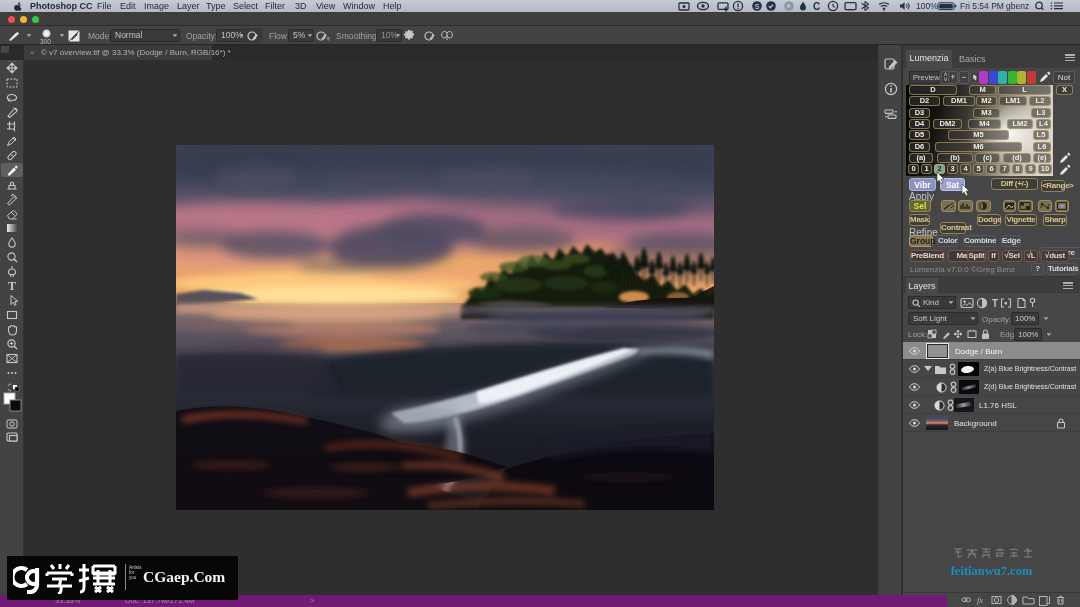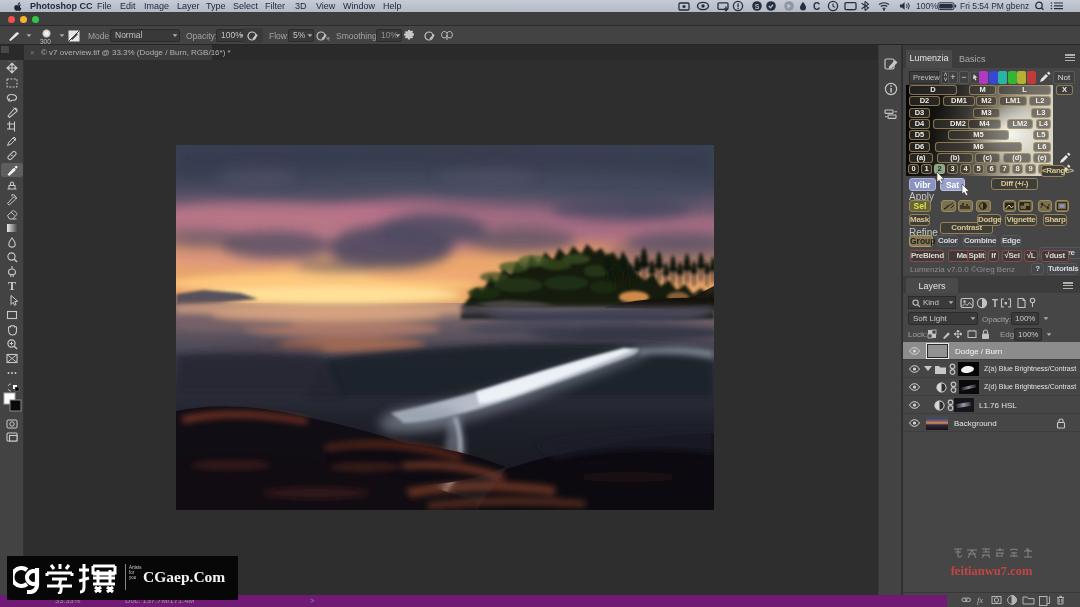--- a/index.html
+++ b/index.html
@@ -472,21 +472,21 @@
     <div class="lb" style="left:153px;top:40px;width:17px">X</div>
     <div class="lb" style="left:6px;top:51.3px;width:31px">D2</div>
     <div class="lb" style="left:40px;top:51.3px;width:32px">DM1</div>
     <div class="lb" style="left:73px;top:51.3px;width:21px">M2</div>
     <div class="lb" style="left:96px;top:51.3px;width:28px">LM1</div>
     <div class="lb" style="left:126px;top:51.3px;width:22px">L2</div>
     <div class="lb" style="left:6px;top:62.6px;width:21px">D3</div>
     <div class="lb" style="left:70px;top:62.6px;width:27px">M3</div>
     <div class="lb" style="left:128px;top:62.6px;width:20px">L3</div>
     <div class="lb" style="left:6px;top:73.9px;width:21px">D4</div>
-    <div class="lb" style="left:30px;top:73.9px;width:50px">DM2</div>
+    <div class="lb" style="left:30px;top:73.9px;width:29px">DM2</div>
     <div class="lb" style="left:65px;top:73.9px;width:33px">M4</div>
     <div class="lb" style="left:104px;top:73.9px;width:26px">LM2</div>
     <div class="lb" style="left:133px;top:73.9px;width:15px">L4</div>
     <div class="lb" style="left:6px;top:85.2px;width:21px">D5</div>
     <div class="lb" style="left:45px;top:85.2px;width:61px">M5</div>
     <div class="lb" style="left:130px;top:85.2px;width:16px">L5</div>
     <div class="lb" style="left:6px;top:96.5px;width:21px">D6</div>
     <div class="lb" style="left:32px;top:96.5px;width:87px">M6</div>
     <div class="lb" style="left:130px;top:96.5px;width:18px">L6</div>
     <div class="lb" style="left:6px;top:107.8px;width:24px">(a)</div>
@@ -507,21 +507,21 @@
     <div class="lb" style="left:135px;top:119.1px;width:14px">10</div>
     <svg class="r" style="left:155px;top:106px" width="14" height="14" viewBox="0 0 14 14">
       <path d="M2 12l1-3 5-5 2 2-5 5zM9 3l1.5-1.5 2 2L11 5z" fill="#e6e6e6"></path>
     </svg>
     <svg class="r" style="left:155px;top:118px" width="14" height="14" viewBox="0 0 14 14">
       <path d="M2 12l1-3 5-5 2 2-5 5zM9 3l1.5-1.5 2 2L11 5z" fill="#e6e6e6"></path>
     </svg>
     <div class="r" style="left:6px;top:133px;width:27px;height:13px;background:#8a92c2;border:1px solid #aab2da;border-radius:3px;color:#fff;font-size:8.5px;font-weight:bold;text-align:center;line-height:12px">Vibr</div>
     <div class="r" style="left:37px;top:133px;width:25px;height:13px;background:#99a1cc;border:1px solid #bac2e4;border-radius:3px;color:#fff;font-size:8.5px;font-weight:bold;text-align:center;line-height:12px">Sat</div>
     <div class="tb" style="left:88px;top:133px;width:47px">Diff (+/-)</div>
-    <div class="tb" style="left:138px;top:120px;width:24px">&lt;Range&gt;</div>
+    <div class="tb" style="left:138px;top:135px;width:24px">&lt;Range&gt;</div>
     <div class="r" style="left:6px;top:146px;font-size:10px;color:#c4c4c4">Apply</div>
     <div class="r" style="left:6px;top:155px;width:22px;height:12px;background:#6b6334;border:1px solid #8f865a;border-radius:3px;color:#d2e64e;font-size:8.5px;font-weight:bold;text-align:center;line-height:10px">Sel</div>
     <div class="r" style="left:38px;top:155px;width:15px;height:12px;background:#7a6f4e;border:1px solid #9a8c60;border-radius:3px"></div>
     <svg class="r" style="left:38px;top:155px" width="15" height="12" viewBox="0 0 15 12">
       <path d="M3 9L12 3M3 9q4-1 4-4" stroke="#2a2417" fill="none"></path>
       <path d="M10 8l3-3" stroke="#2a2417"></path>
     </svg>
     <div class="r" style="left:55px;top:155px;width:15px;height:12px;background:#7a6f4e;border:1px solid #9a8c60;border-radius:3px"></div>
     <svg class="r" style="left:55px;top:155px" width="15" height="12" viewBox="0 0 15 12">
       <path d="M3 9V5M5 9V3M7 9V6M9 9V4M11 9V6" stroke="#2a2417" stroke-width="1.4"></path>
@@ -547,21 +547,21 @@
       <path d="M3 8c0-3 3-4 4-2s4 1 4-2" stroke="#2a2417" fill="none"></path>
       <circle cx="4" cy="4" r="1.2" fill="#2a2417"></circle>
       <circle cx="10" cy="8" r="1.2" fill="#2a2417"></circle>
     </svg>
     <div class="r" style="left:152px;top:155px;width:14px;height:12px;background:#7a6f4e;border:1px solid #9a8c60;border-radius:3px"></div>
     <svg class="r" style="left:152px;top:155px" width="14" height="12" viewBox="0 0 14 12">
       <rect x="2.5" y="2.6" width="9" height="6.8" fill="none" stroke="#2a2417"></rect>
       <rect x="4.5" y="4.4" width="5" height="3.2" fill="#8a94c8"></rect>
     </svg>
     <div class="tb" style="left:6px;top:169px;width:21px">Mask</div>
-    <div class="tb" style="left:37px;top:177px;width:53px">Contrast</div>
+    <div class="tb" style="left:37px;top:177px;width:26px">Contrast</div>
     <div class="tb" style="left:74px;top:169px;width:24px">Dodge</div>
     <div class="tb" style="left:102px;top:169px;width:32px">Vignette</div>
     <div class="tb" style="left:140px;top:169px;width:24px">Sharp</div>
     <div class="r" style="left:6px;top:182px;font-size:10px;color:#c4c4c4">Refine</div>
     <div class="r" style="left:6px;top:190px;width:24px;height:12px;background:#867a56;border:1px solid #a89a6c;border-radius:3px;color:#21201a;font-size:8.5px;font-weight:bold;text-align:center;line-height:10px">Group</div>
     <div class="gb" style="left:34px;top:190px;width:21px">Color</div>
     <div class="gb" style="left:60px;top:190px;width:33px">Combine</div>
     <div class="gb" style="left:98px;top:190px;width:20px">Edge</div>
     <div class="gb" style="left:136px;top:202px;width:48px">Before</div>
     <div class="rb" style="left:7px;top:205px;width:34px">PreBlend</div>
@@ -569,21 +569,21 @@
     <div class="rb" style="left:64px;top:205px;width:19px">Split</div>
     <div class="rb" style="left:85px;top:205px;width:11px">If</div>
     <div class="rb" style="left:99px;top:205px;width:20px">√Sel</div>
     <div class="rb" style="left:121px;top:205px;width:14px">√L</div>
     <div class="rb" style="left:138px;top:205px;width:28px">√dust</div>
     <div class="r" style="left:7px;top:220px;font-size:8px;color:#8e8e8e">Lumenzia v7.0.0 ©Greg Benz</div>
     <div class="gb" style="left:128px;top:218px;width:13px">?</div>
     <div class="gb" style="left:144px;top:218px;width:30px">Tutorials</div>
     <div class="r" style="left:0;top:231px;width:177px;height:5px;background:#3a3a3a"></div>
     <div class="r" style="left:0;top:232px;width:177px;height:16px;background:#3c3c3c"></div>
-    <div class="r" style="left:3px;top:233px;width:52px;height:15px;background:#4a4a4a;color:#e2e2e2;font-size:9px;text-align:center;line-height:16px">Layers</div>
+    <div class="r" style="left:3px;top:233px;width:32px;height:15px;background:#4a4a4a;color:#e2e2e2;font-size:9px;text-align:center;line-height:16px">Layers</div>
     <div class="r" style="left:160px;top:237px;width:10px;height:7px;border-top:2px solid #b0b0b0;border-bottom:1px solid #b0b0b0">
       <div style="margin-top:1px;border-top:1px solid #b0b0b0"></div>
     </div>
     <div class="r" style="left:5px;top:251px;width:48px;height:13px;background:#3a3a3a;border:1px solid #2b2b2b;border-radius:0;color:#cacaca;font-size:8px;line-height:11px"><svg style="position:absolute;left:3px;top:2px" width="9" height="9" viewBox="0 0 9 9">
         <circle cx="3.6" cy="3.6" r="2.6" fill="none" stroke="#c2c2c2" stroke-width="1.1"></circle>
         <path d="M5.5 5.5l2.4 2.4" stroke="#c2c2c2" stroke-width="1.1"></path>
       </svg><span style="margin-left:14px">Kind</span></div>
     <div class="chev" style="left:44px;top:253px;position:absolute;color:#b0b0b0;font-size:8px;transform:scaleY(.62)">▼</div>
     <svg class="r" style="left:57px;top:252px" width="120" height="12" viewBox="0 0 120 12">
       <rect x="1" y="1.5" width="12" height="9" rx="1.5" fill="none" stroke="#c2c2c2" stroke-width="1.2"></rect>
@@ -743,21 +743,21 @@
         </g>
         <g transform="translate(56,0)" stroke="#9a9a9a" stroke-width="1" fill="none">
           <path d="M2 3q4-2 8 0M3 6h6M2 9h8"></path>
           <path d="M6 5v5"></path>
         </g>
         <g transform="translate(70,0)" stroke="#9a9a9a" stroke-width="1" fill="none">
           <path d="M6 1v9M2 4h8M2 10h8"></path>
           <path d="M4 2l4 2"></path>
         </g>
       </g>
-    </svg><div style="font-family:'Liberation Serif',serif;font-weight:bold;font-size:12.5px;color:#ef4444;margin-top:0">feitianwu7.com</div></div>
+    </svg><div style="font-family:'Liberation Serif',serif;font-weight:bold;font-size:12.5px;color:#0ea5e9;margin-top:0">feitianwu7.com</div></div>
 <div class="a" style="left:7px;top:556px;width:231px;height:44px;background:#070707">
     <svg class="a" style="left:6px;top:6px" width="108" height="32" viewBox="0 0 108 32">
       <path d="M14 8a9 9 0 1 0 0 14" fill="none" stroke="#fff" stroke-width="4.2"></path>
       <path d="M24 10a6.5 6.5 0 1 0 0 11M24 6v17a7 7 0 0 1-7 7h-3" fill="none" stroke="#fff" stroke-width="4.2"></path>
       <g stroke="#fff" stroke-width="3" fill="none">
         <path d="M38 3l3 4M47 2v5M56 3l-3 4"></path>
         <path d="M34 11h25M34 11v3M59 11v3"></path>
         <path d="M39 17h15M47 17q1 4-1 6M34 24h25M48 24q1 7-3 8"></path>
       </g>
       <g stroke="#fff" stroke-width="3" fill="none">

